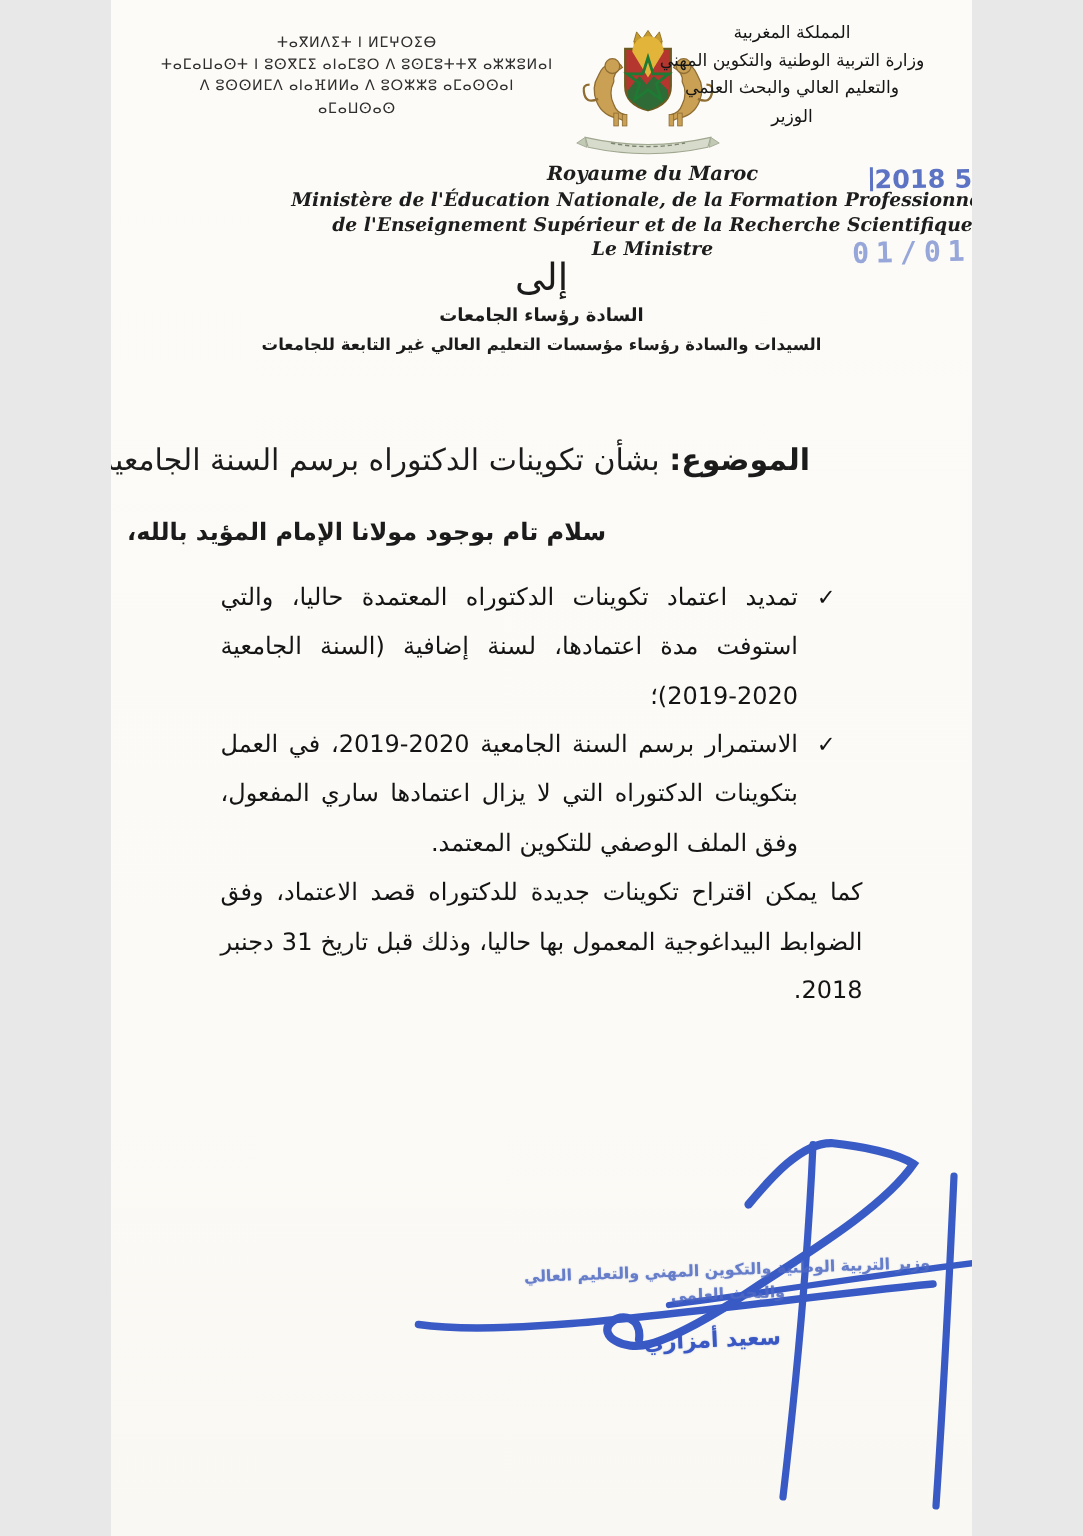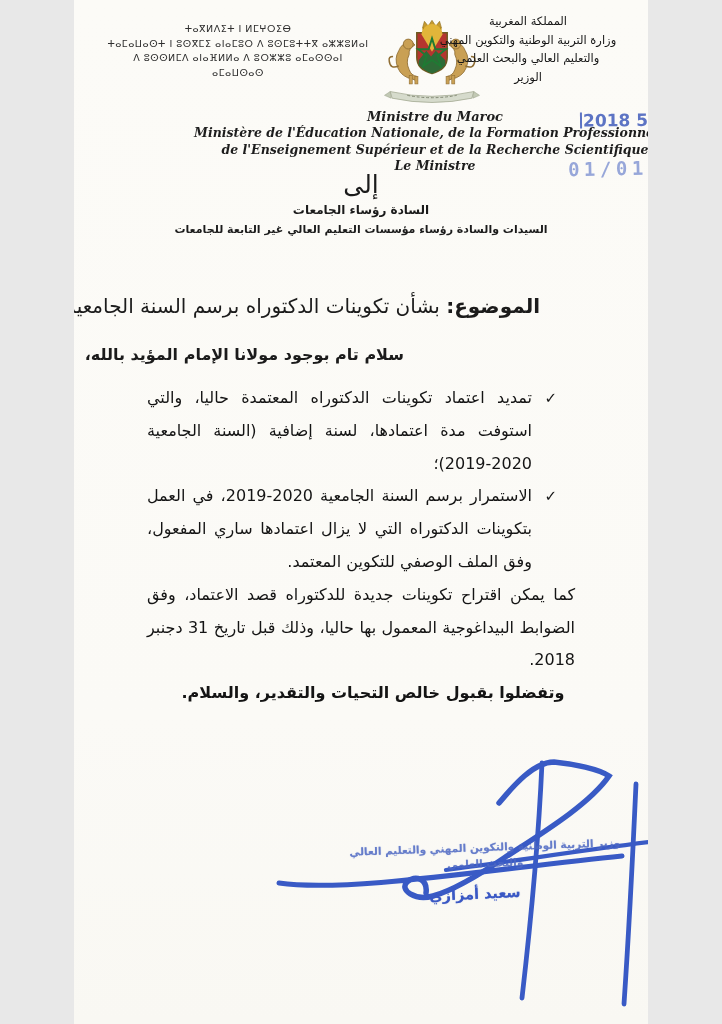--- a/index.html
+++ b/index.html
@@ -108,21 +108,21 @@
   </div>
 
   <div class="ar-head">
     <div>المملكة المغربية</div>
     <div>وزارة التربية الوطنية والتكوين المهني</div>
     <div>والتعليم العالي والبحث العلمي</div>
     <div>الوزير</div>
   </div>
 
   <div class="fr-head">
-    <div class="fr1">Ministre du Maroc</div>
+    <div class="fr1">Royaume du Maroc</div>
     <div>Ministère de l'Éducation Nationale, de la Formation Professionnelle,</div>
     <div>de l'Enseignement Supérieur et de la Recherche Scientifique</div>
     <div>Le Ministre</div>
   </div>
 
   <div class="date-stamp"><span class="bar"></span><span>2018 دجنبر - 5</span></div>
 
   <div class="ref-stamp">01/01406</div>
 
   <div class="recipient">
@@ -142,21 +142,20 @@
       <div class="bullet">
         <span class="check">✓</span>
         <span>تمديد اعتماد تكوينات الدكتوراه المعتمدة حاليا، والتي استوفت مدة اعتمادها، لسنة إضافية (السنة الجامعية 2020-2019)؛</span>
       </div>
       <div class="bullet">
         <span class="check">✓</span>
         <span>الاستمرار برسم السنة الجامعية 2020-2019، في العمل بتكوينات الدكتوراه التي لا يزال اعتمادها ساري المفعول، وفق الملف الوصفي للتكوين المعتمد.</span>
       </div>
     </div>
     <p>كما يمكن اقتراح تكوينات جديدة للدكتوراه قصد الاعتماد، وفق الضوابط البيداغوجية المعمول بها حاليا، وذلك قبل تاريخ 31 دجنبر 2018.</p>
-    <p class="closing">وتفضلوا بقبول خالص التحيات والتقدير، والسلام.</p>
   </div>
 
   <svg class="sig-svg" width="470" height="272" viewBox="0 0 470 272">
     <g fill="none" stroke="#2b4fc2" stroke-linecap="round" opacity="0.93">
 
       <path stroke-width="5.5" d="M290,53 C305,35 325,12 345,12 C365,14 390,19 400,26 C380,55 330,85 295,108 C270,125 242,141 224,146 C206,151 190,140 198,132 C206,124 219,129 217,143"></path>
 
       <path stroke-width="4.8" d="M333,13 C330,80 322,170 313,248"></path>
 
       <path stroke-width="4.8" d="M427,34 C424,100 420,180 415,254"></path>

